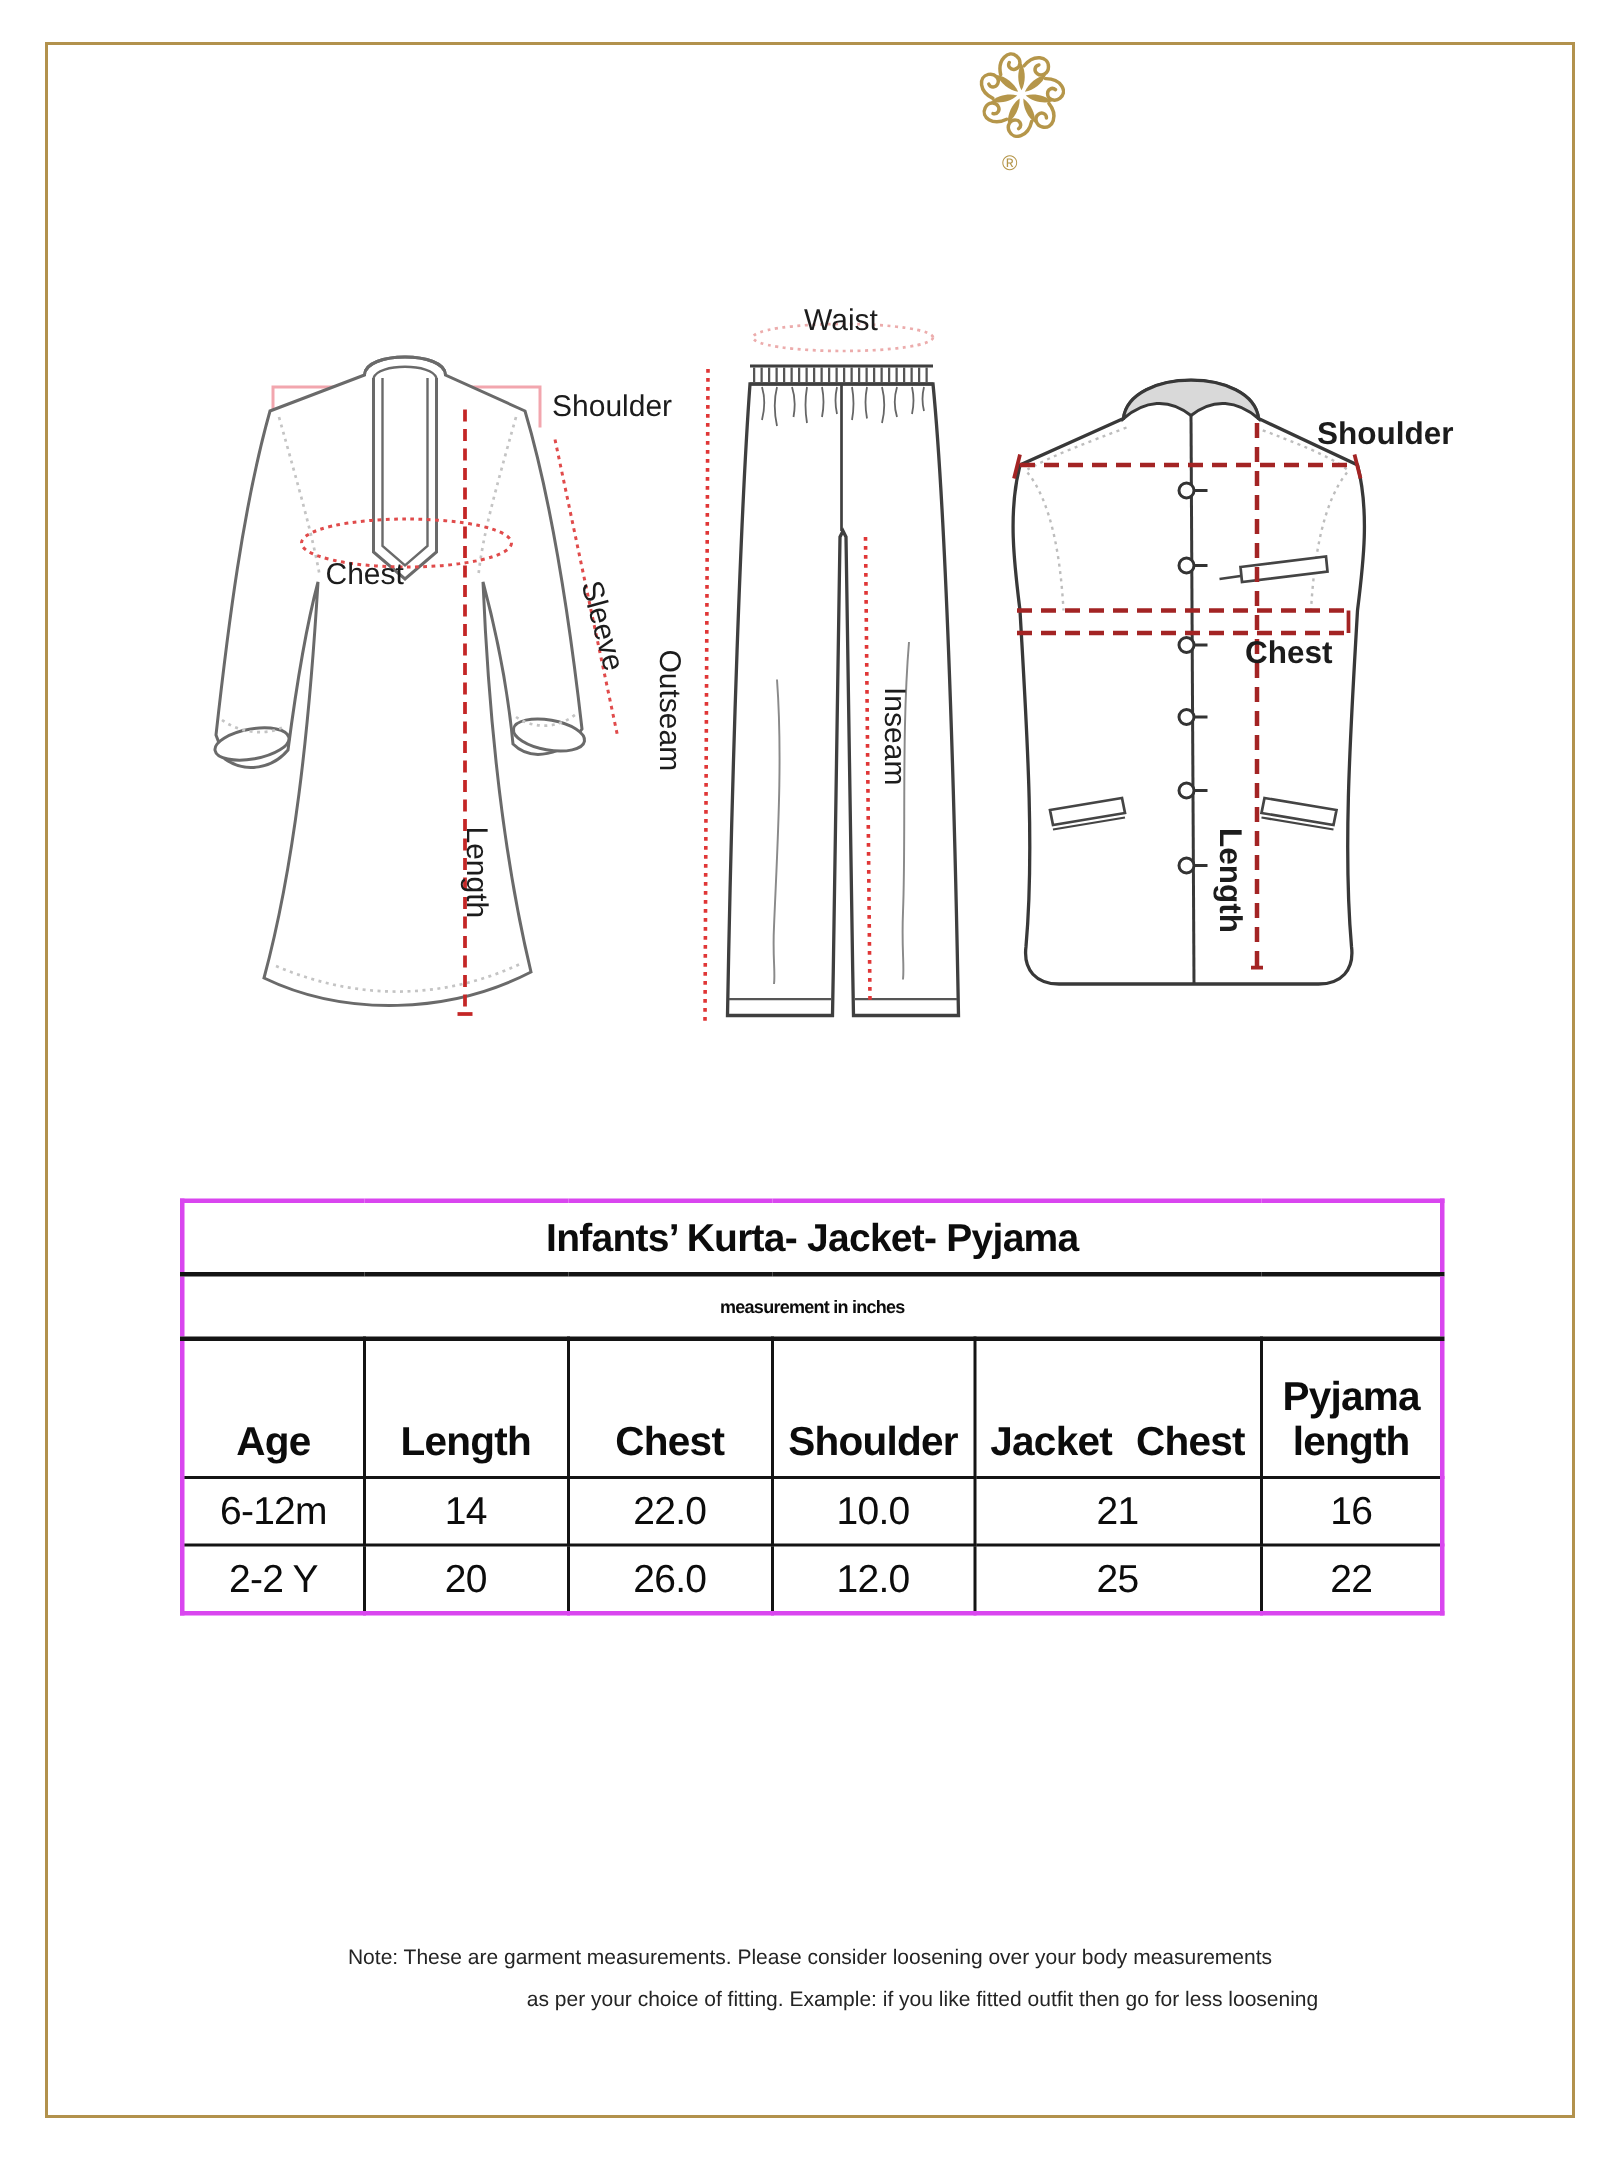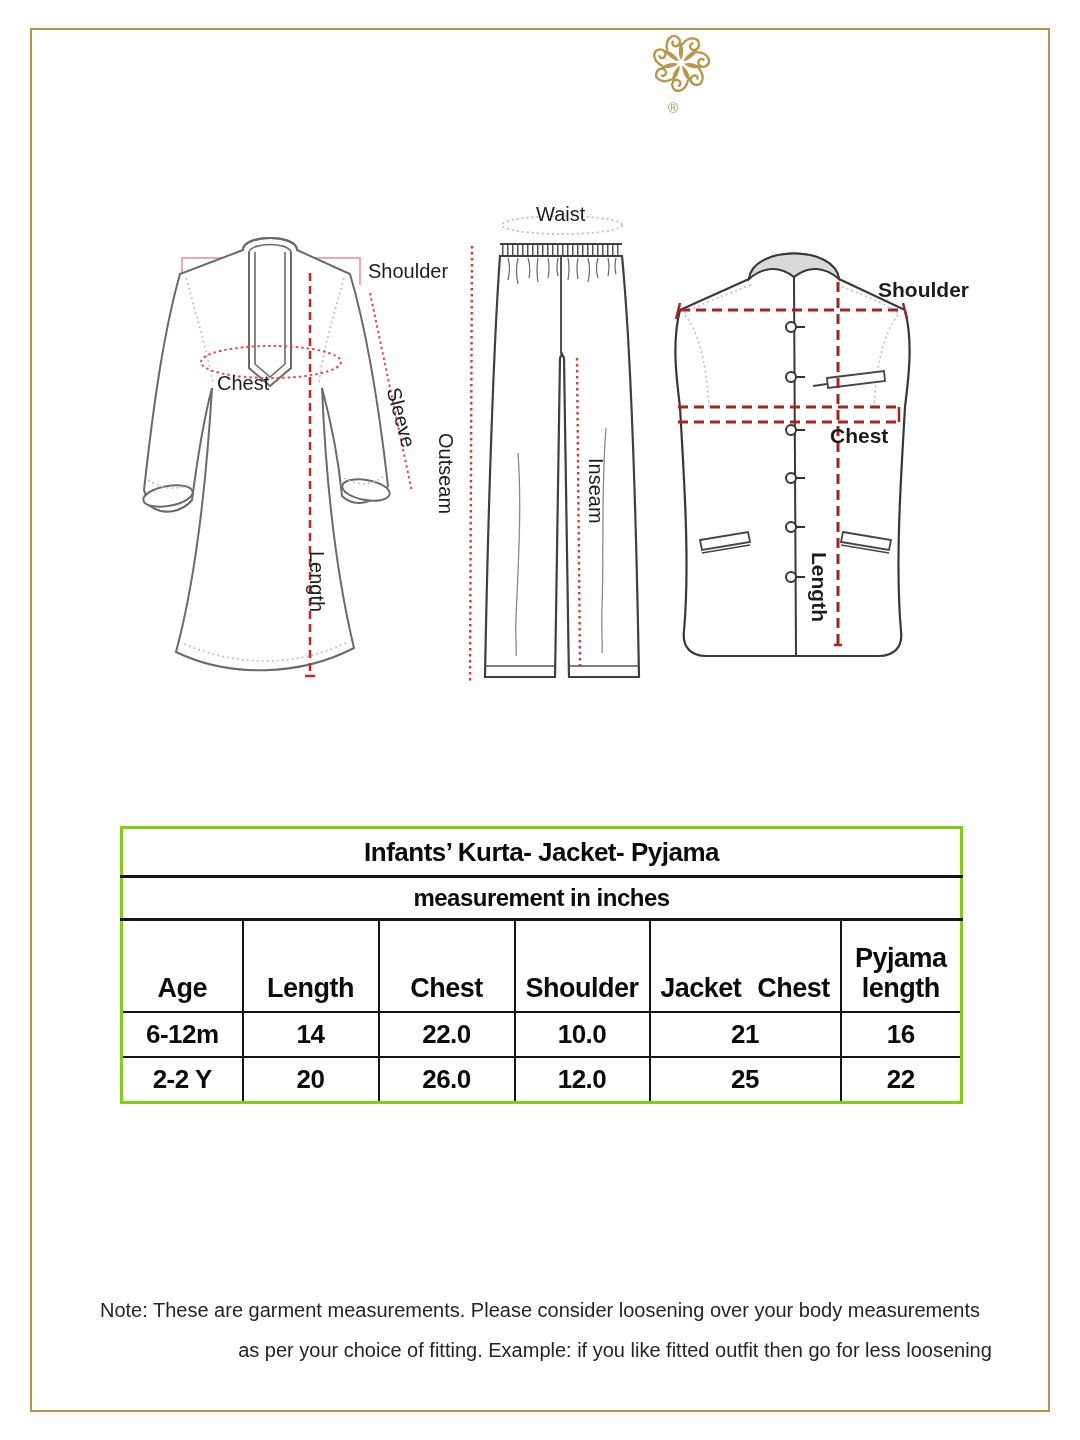--- a/index.html
+++ b/index.html
@@ -15,33 +15,33 @@
   .emblem{position:absolute;left:652px;top:34px;width:58px;height:58px;}
 
   
   .dlabel{position:absolute;font-size:20px;color:#1c1c1c;white-space:nowrap;line-height:1.1;}
   .vlabel{writing-mode:vertical-rl;}
   .blabel{font-weight:bold;font-size:21px;}
   .rot-sleeve{transform:rotate(75deg);transform-origin:0 0;}
   svg{position:absolute;}
 
   
-  table.size{position:absolute;left:120px;top:826px;width:840px;border-collapse:collapse;
-        border:3px solid #84cc16;table-layout:fixed;padding-left:21px;}
+  table.size{position:absolute;left:120px;top:799px;width:840px;border-collapse:collapse;
+        border:3px solid #d946ef;table-layout:fixed;padding-left:21px;}
   table.size td,table.size th{border:2px solid #141414;color:#0c0c0c;
         font-family:"Liberation Sans",sans-serif;letter-spacing:-0.5px;overflow:hidden;}
   tr.t-title td{height:44px;font-size:26px;font-weight:bold;text-align:center;border-bottom:3px solid #141414;}
-  tr.t-sub td{height:38px;font-size:24px;font-weight:bold;text-align:center;border-bottom:3px solid #141414;}
+  tr.t-sub td{height:38px;font-size:12px;font-weight:bold;text-align:center;border-bottom:3px solid #141414;}
   tr.t-head th{height:82px;font-size:27px;font-weight:bold;
         vertical-align:bottom;padding:0 2px 8px 2px;line-height:1.12;}
   th.th-jacket{word-spacing:9px;}
-  tr.t-row td{height:41px;font-size:26px;font-weight:bold;text-align:center;vertical-align:middle;}
-
-  
-  .note{position:absolute;left:40px;top:1290px;width:1000px;font-size:20px;color:#242424;
+  tr.t-row td{height:41px;font-size:26px;font-weight:normal;text-align:center;vertical-align:middle;}
+
+  
+  .note{position:absolute;left:40px;top:1290px;width:1000px;font-size:14px;color:#242424;
         line-height:2.0;text-align:center;}
   .note-l2{padding-left:150px;}
 </style>
 </head>
 <body>
 
 <div class="page">
   <div class="gold-frame"></div>
 
   <div class="reg-mark">®</div>

